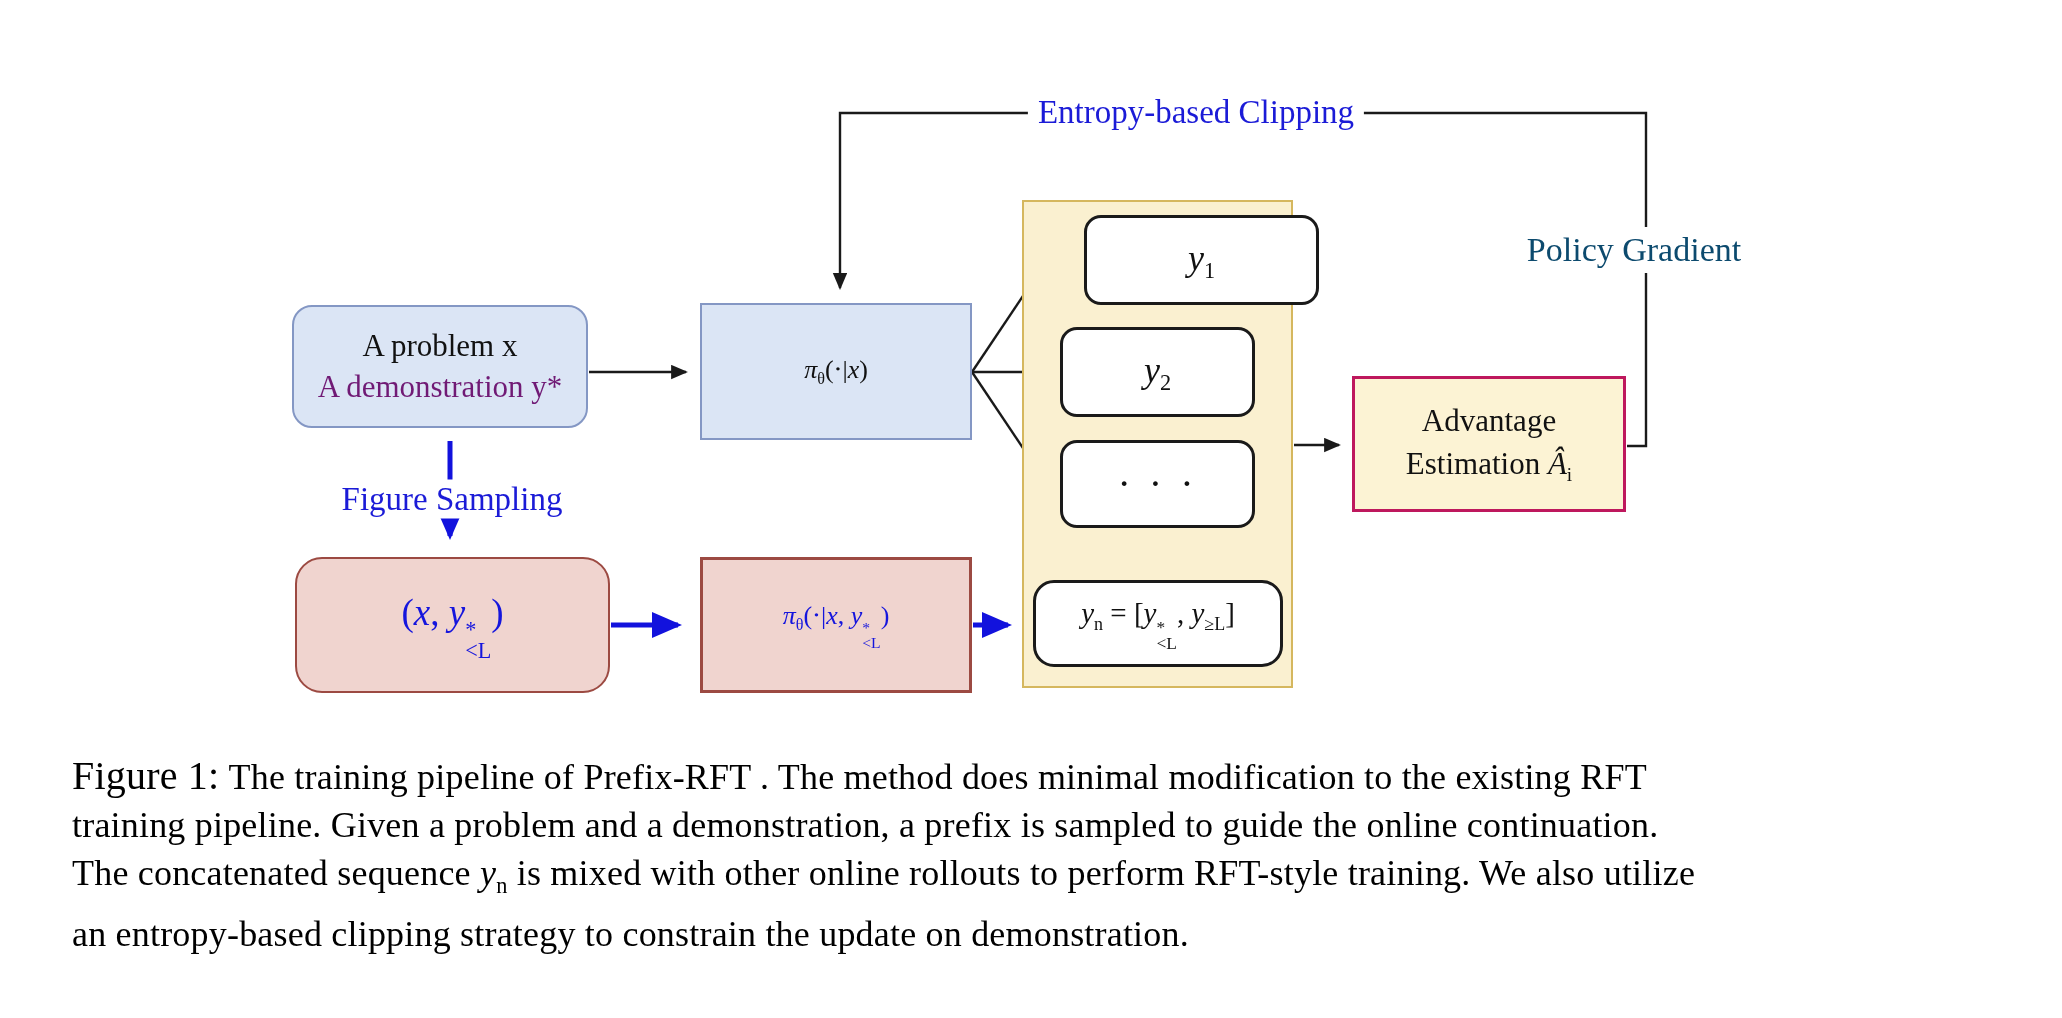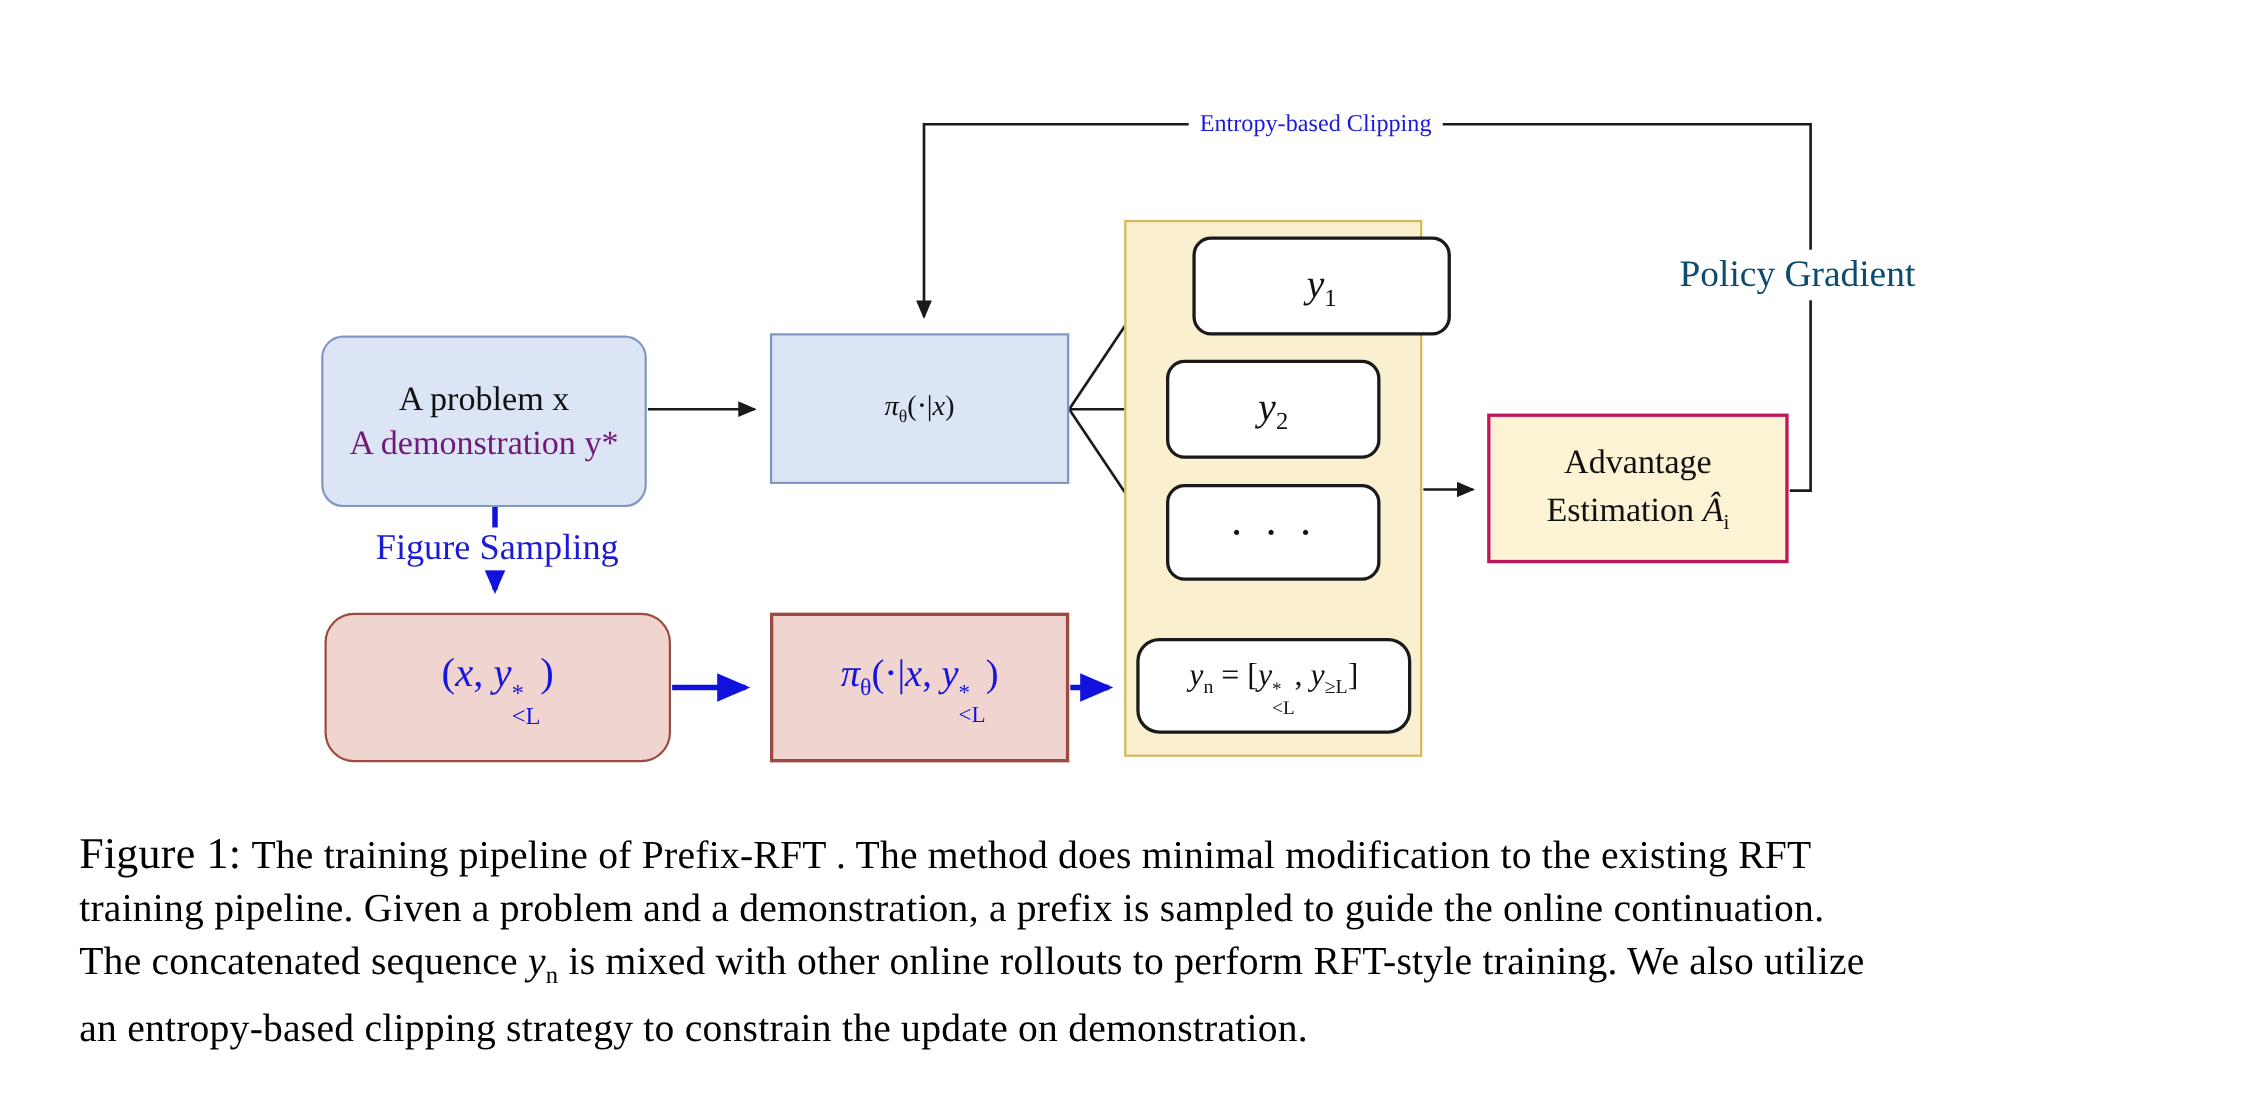--- a/index.html
+++ b/index.html
@@ -8,44 +8,44 @@
     font-family:"Liberation Serif","DejaVu Serif",serif;color:#111;
   }
   .stage{position:absolute;inset:0;}
   svg.connectors{position:absolute;left:0;top:0;pointer-events:none;}
   .box{
     position:absolute;box-sizing:border-box;
     display:flex;flex-direction:column;align-items:center;justify-content:center;
     text-align:center;line-height:1.3;
   }
   .blue-fill{background:#dbe5f5;border:2px solid #8497c4;}
-  .input-box{left:292px;top:305px;width:296px;height:156px;border-radius:20px;font-size:31px;}
+  .input-box{left:292px;top:305px;width:296px;height:123px;border-radius:20px;font-size:31px;}
   .input-box .row2{color:#701a75;}
   .policy-box{left:700px;top:303px;width:272px;height:137px;font-size:26px;}
   .rollout-container{
     position:absolute;left:1022px;top:200px;width:271px;height:488px;box-sizing:border-box;
     background:#faf0d0;border:2px solid #d5b75e;
   }
   .white-box{background:#ffffff;border:3px solid #1a1a1a;border-radius:17px;font-size:36px;}
   .y1-box{left:1060px;top:215px;width:235px;height:90px;margin-left:24px;}
   .y2-box{left:1060px;top:327px;width:195px;height:90px;}
   .dots-box{left:1060px;top:440px;width:195px;height:88px;font-size:40px;letter-spacing:4px;}
   .yn-box{left:1033px;top:580px;width:250px;height:87px;border-radius:21px;border-width:3.5px;font-size:29px;}
   .advantage-box{
     left:1352px;top:376px;width:274px;height:136px;
     background:#fcf3d4;border:3px solid #be185d;font-size:31px;line-height:1.4;
   }
   .red-fill{background:#f0d4cf;border:2.5px solid #9c4a42;color:#1515dd;}
   .prefix-box{left:295px;top:557px;width:315px;height:136px;border-radius:27px;font-size:37px;}
-  .rollout-policy-box{left:700px;top:557px;width:272px;height:136px;border-width:3px;font-size:35px;}
+  .rollout-policy-box{left:700px;top:557px;width:272px;height:136px;border-width:3px;font-size:26px;}
   .line-label{
     position:absolute;transform:translate(-50%,-50%);
     background:#ffffff;padding:1px 10px;white-space:nowrap;
   }
-  .entropy-label{left:1196px;top:112px;color:#1b1bd7;font-size:22px;}
+  .entropy-label{left:1196px;top:112px;color:#1b1bd7;font-size:33px;}
   .policy-gradient-label{left:1634px;top:250px;color:#0c4a6e;font-size:34px;padding:4px 8px;}
   .prefix-sampling-label{left:452px;top:499px;color:#1b1bd7;font-size:33px;}
   .math i{font-style:italic;}
   sub{font-size:0.62em;}
   sup{font-size:0.62em;}
   .ss{
     display:inline-flex;flex-direction:column;align-items:flex-start;
     font-size:0.60em;line-height:0.95;vertical-align:-0.55em;
   }
   .ss sup,.ss sub{font-size:1em;vertical-align:baseline;}

